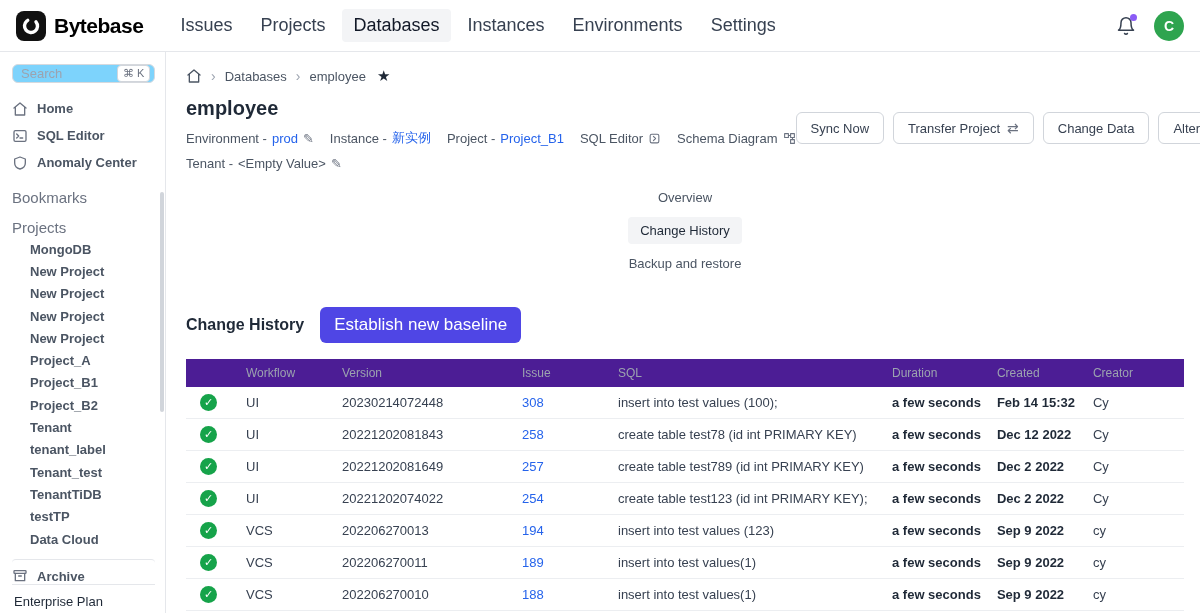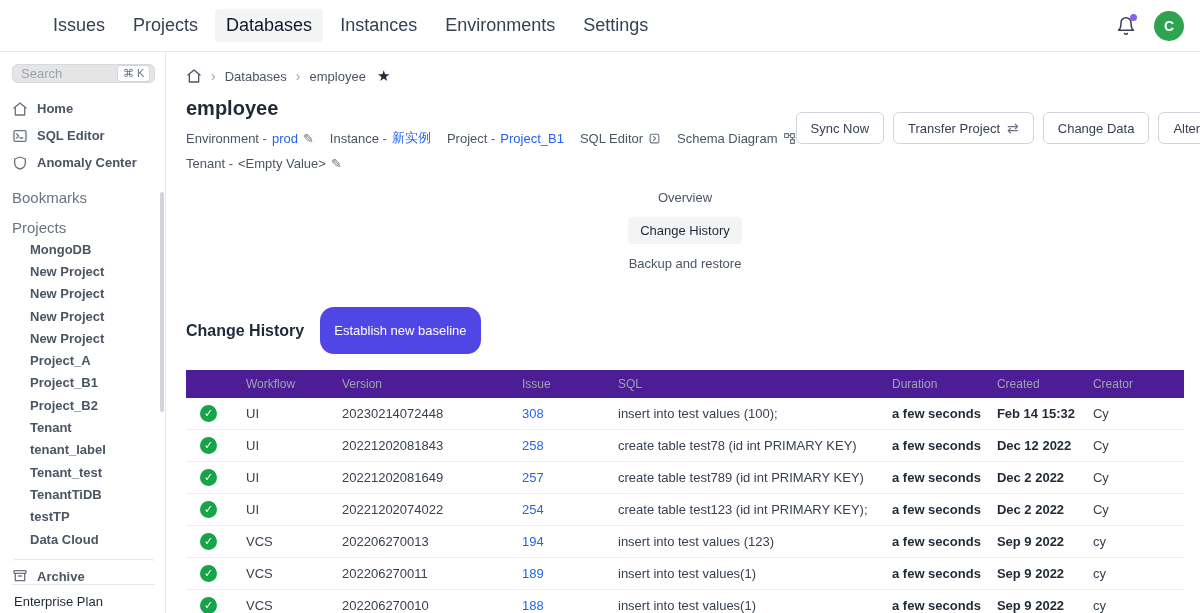--- a/index.html
+++ b/index.html
@@ -29,21 +29,21 @@
   .bell-dot{position:absolute;top:-2px;right:-1px;width:7px;height:7px;border-radius:50%;background:#8b5cf6;}
   .avatar{width:30px;height:30px;border-radius:50%;background:var(--avatar);color:#fff;display:flex;align-items:center;justify-content:center;font-size:14px;font-weight:600;cursor:pointer;}
 
   
   .page-body{display:flex;height:561px;}
   .sidebar{width:166px;border-right:1px solid var(--border);padding:12px 10px 0 12px;display:flex;flex-direction:column;position:relative;overflow:hidden;}
   .scroll-thumb{position:absolute;right:1px;top:140px;width:4px;height:220px;background:#d1d5db;border-radius:2px;}
   .main{flex:1;padding:14px 16px 0 20px;overflow:hidden;}
 
   
-  .search-box{display:flex;align-items:center;border:1px solid #d6d9de;background:#e5e5e5;border-radius:6px;height:30px;padding:0 6px 0 8px;gap:6px;}
+  .search-box{display:flex;align-items:center;border:1px solid #d6d9de;background:#7dd3fc;border-radius:6px;height:30px;padding:0 6px 0 8px;gap:6px;}
   .search-box input{border:none;outline:none;background:transparent;width:90px;font-size:13px;color:var(--txt);font-family:inherit;}
   .search-box input::placeholder{color:#9ca3af;}
   .kbd{border:1px solid #d1d5db;border-radius:4px;background:#fff;color:var(--txt-muted);font-size:11px;padding:1px 5px;white-space:nowrap;}
   .side-item{display:flex;align-items:center;gap:9px;height:27px;font-size:13px;color:#4b5563;cursor:pointer;border-radius:4px;font-weight:bold;}
   .side-item svg{flex:none;}
   .side-section{margin-top:13px;color:var(--txt-muted);font-size:15px;height:22px;display:flex;align-items:center;}
   .proj-list{margin-top:2px;}
   .proj{padding-left:18px;height:22.3px;}
   .archive{margin-top:9px;border-top:1px solid var(--border);padding-top:8px;height:34px;}
   .plan{margin-top:auto;border-top:1px solid var(--border);padding:9px 2px 10px;font-size:13px;color:var(--txt-dark);cursor:pointer;}
@@ -67,36 +67,43 @@
   .btn .sw{font-size:14px;color:var(--txt-muted);}
 
   
   .tabs{display:flex;align-items:center;gap:6px;margin-top:13px;flex-direction:column;}
   .tab{padding:6px 12px;font-size:13px;color:#4b5563;border-radius:4px;cursor:pointer;}
   .tab.active{background:#f3f4f6;color:var(--txt-dark);}
 
   
   .section-head{display:flex;align-items:center;gap:16px;margin-top:30px;}
   .section-title{font-size:16px;font-weight:700;color:var(--txt-dark);}
-  .btn-primary{background:var(--accent);color:#fff;border:none;border-radius:14px;padding:16px 14px;font-size:13px;cursor:pointer;font-family:inherit;}
+  .btn-primary{background:var(--accent);color:#fff;border:none;border-radius:6px;padding:8px 14px;font-size:17px;cursor:pointer;font-family:inherit;}
 
   
   table{width:100%;border-collapse:collapse;margin-top:16px;font-size:13px;}
   thead th{background:#4c1d95;color:var(--txt-faint);font-weight:400;font-size:12px;text-align:left;padding:7px 8px;white-space:nowrap;}
   tbody td{padding:7px 8px;border-bottom:1px solid #eceef1;color:var(--txt);white-space:nowrap;overflow:hidden;text-overflow:ellipsis;}
   tbody tr{cursor:pointer;}
   .check{display:inline-flex;width:17px;height:17px;border-radius:50%;background:var(--success);color:#fff;align-items:center;justify-content:center;font-size:11px;font-weight:700;}
   td.c-status{padding-left:14px;}
   .issue-link{color:var(--link);cursor:pointer;text-decoration:none;}
   td.bold{font-weight:700;color:var(--txt-dark);}
 </style>
 </head>
 <body>
 
 <div class="topbar">
+  <div class="logo">
+    <svg width="30" height="30" viewBox="0 0 30 30">
+      <rect x="0" y="0" width="30" height="30" rx="8" fill="#111111"></rect>
+      <circle cx="15" cy="15" r="6.5" fill="none" stroke="#ffffff" stroke-width="3.4" stroke-dasharray="31 10" stroke-linecap="round" transform="rotate(-40 15 15)"></circle>
+    </svg>
+    <span class="brand">Bytebase</span>
+  </div>
   <div class="topnav">
     <span class="nav-item">Issues</span>
     <span class="nav-item">Projects</span>
     <span class="nav-item active">Databases</span>
     <span class="nav-item">Instances</span>
     <span class="nav-item">Environments</span>
     <span class="nav-item">Settings</span>
   </div>
   <div class="topbar-right">
     <span class="bell-wrap">

